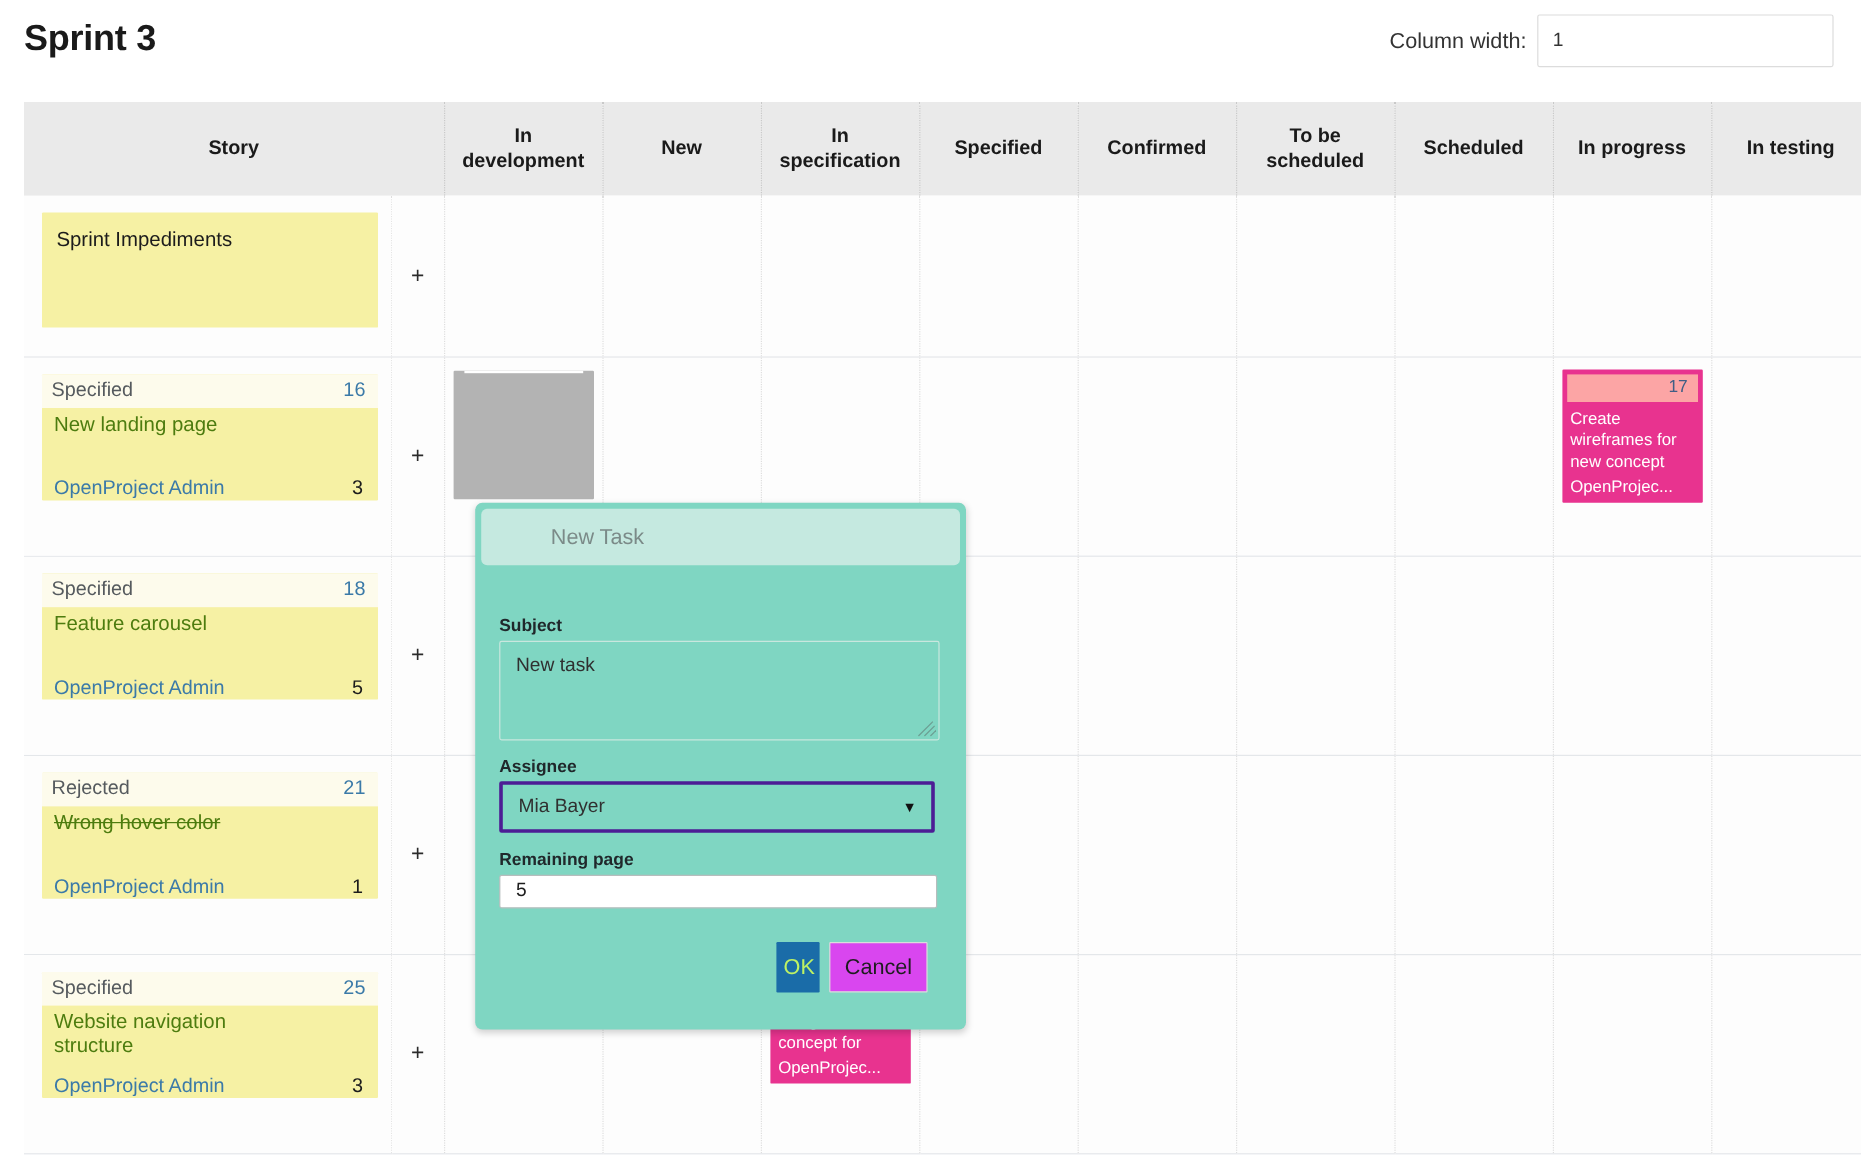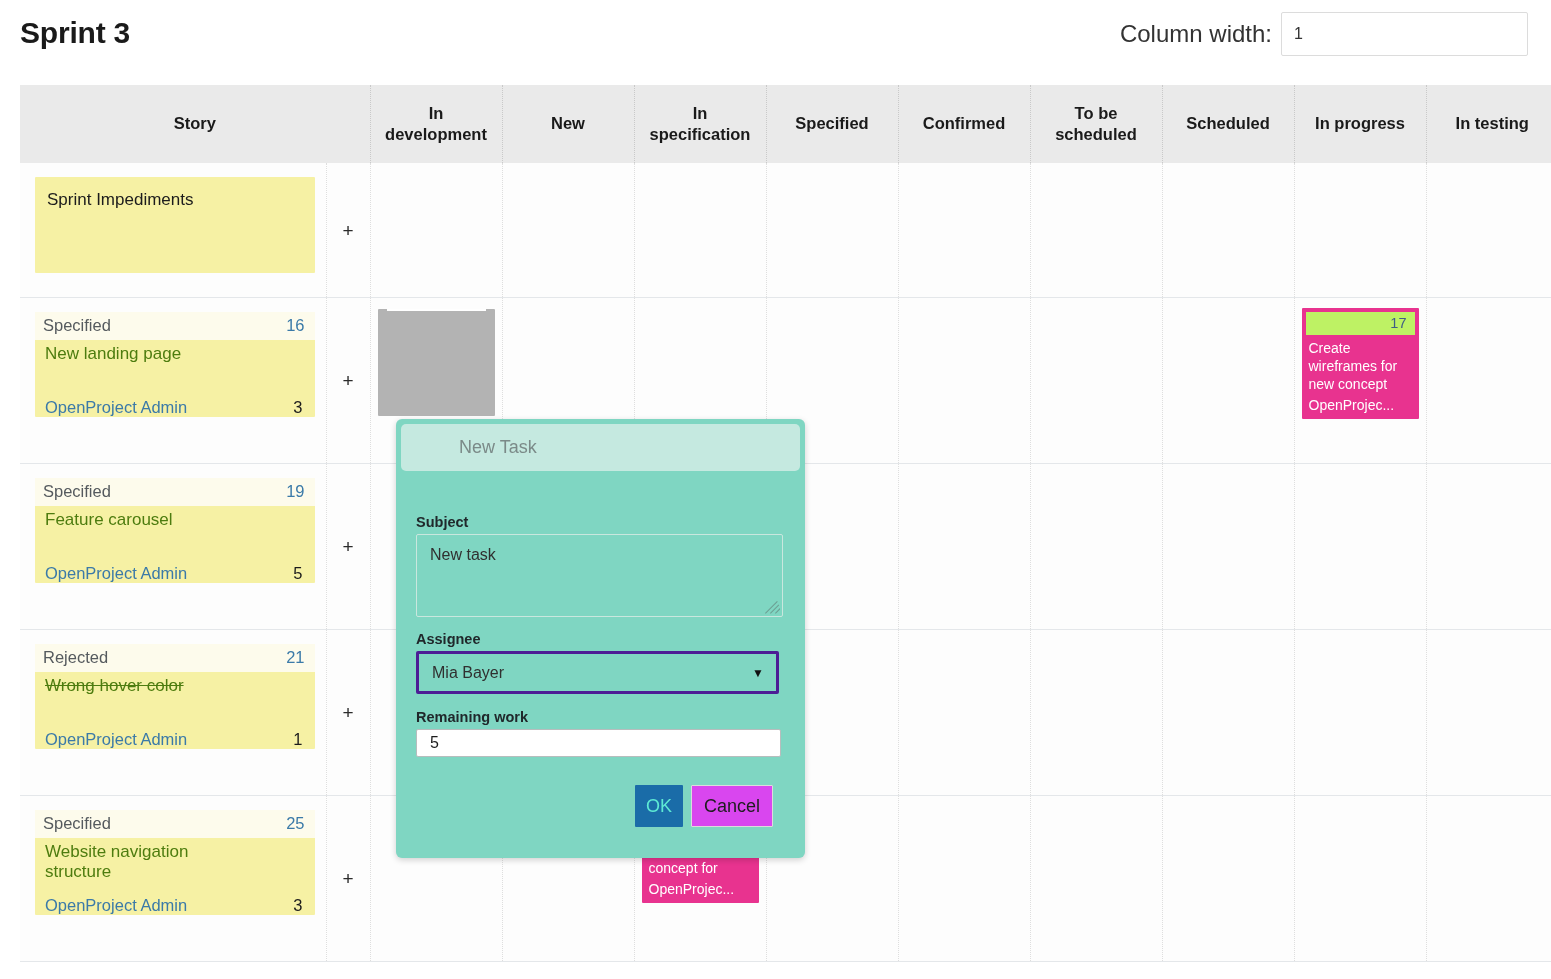--- a/index.html
+++ b/index.html
@@ -27,21 +27,21 @@
     color: #1a1a1a;
     letter-spacing: -0.2px;
   }
   .colwidth-wrap {
     position: absolute;
     right: 23px; top: 12px;
     display: flex;
     align-items: center;
   }
   .colwidth-label {
-    font-size: 24px;
+    font-size: 18px;
     color: #333333;
     font-weight: 400;
     margin-right: 9px;
     white-space: nowrap;
   }
   .colwidth-input {
     width: 247px; height: 44px;
     border: 1px solid #dcdcdc;
     border-radius: 2px;
     background: #ffffff;
@@ -152,21 +152,21 @@
   .task-card {
     width: 117px;
     background: #e8338f;
     border-radius: 1px;
     margin: 10px auto 0 auto;
     padding-bottom: 4px;
     cursor: pointer;
     overflow: hidden;
   }
   .task-card .tc-head {
-    background: #bef264;
+    background: #fca5a5;
     display: flex;
     justify-content: flex-end;
     padding: 3px 8px 4px 8px;
     font-size: 14.5px;
     color: #3f5e85;
     margin: 4px 4px 0 4px;
   }
   .task-card .tc-title {
     color: #ffffff;
     font-size: 14px;
@@ -276,23 +276,23 @@
   }
   .modal-actions {
     position: absolute;
     right: 32px; bottom: 31px;
     display: flex;
     gap: 8px;
     align-items: center;
   }
   .btn-ok {
     background: #1a6ca8;
-    color: #5eead4;
+    color: #bef264;
     border: none;
-    width: 48px; height: 42px;
+    width: 36px; height: 42px;
     font-size: 18px;
     font-family: "Liberation Sans", sans-serif;
     border-radius: 1px;
     cursor: pointer;
   }
   .btn-cancel {
     background: #d946ef;
     color: #1d1d1d;
     border: 1px solid #dcdcdc;
     width: 82px; height: 42px;
@@ -401,21 +401,21 @@
         </div>
       </td>
       <td></td>
     </tr>
 
     <tr style="height:166px">
       <td class="story-cell">
         <div class="story-card">
           <div class="sc-head">
             <span class="sc-status">Specified</span>
-            <span class="sc-id">19</span>
+            <span class="sc-id">18</span>
           </div>
           <div class="sc-title">Feature carousel</div>
           <div class="sc-foot" style="margin-top:34px">
             <span class="sc-assignee">OpenProject Admin</span>
             <span class="sc-points">5</span>
           </div>
         </div>
       </td>
       <td class="plus-cell">
         <span class="plus">+</span>
@@ -513,21 +513,21 @@
         <i style="width:7px;  left:10px; top:14px;"></i>
       </span>
     </div>
 
     <div class="field-label">Assignee</div>
     <div class="assignee-box">
       <span>Mia Bayer</span>
       <span class="caret">▼</span>
     </div>
 
-    <div class="field-label">Remaining work</div>
+    <div class="field-label">Remaining page</div>
     <input class="remaining-input" type="text" value="5" style="">
   </div>
 
   <div class="modal-actions">
     <button class="btn-ok">OK</button>
     <button class="btn-cancel">Cancel</button>
   </div>
 </div>
 
 </body></html>

